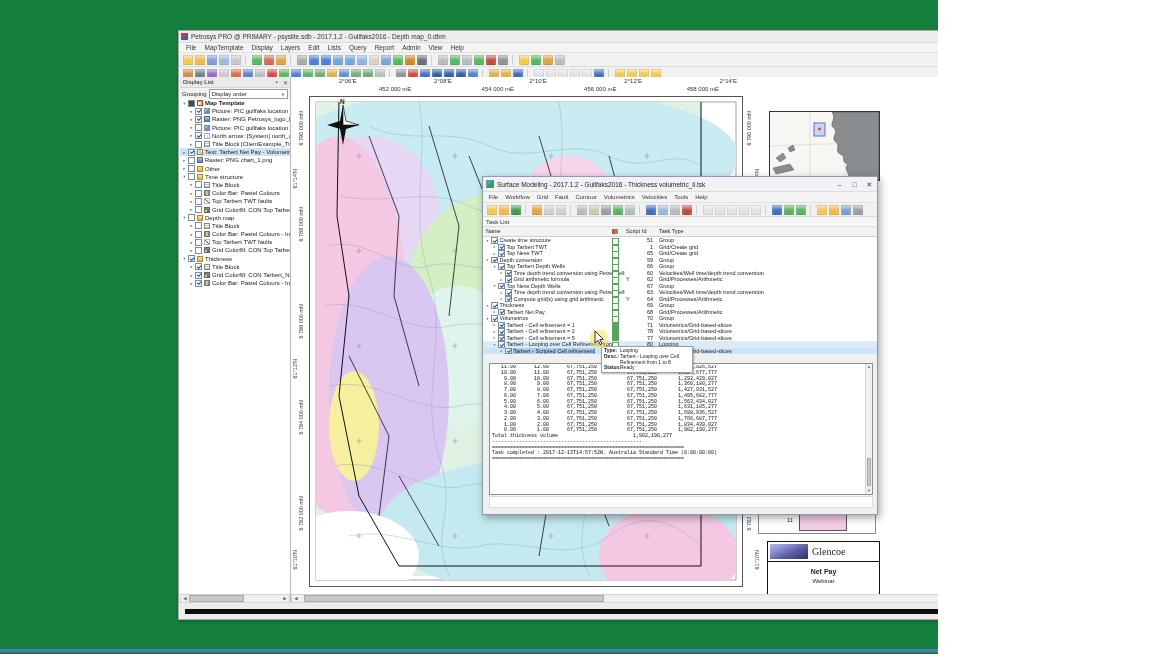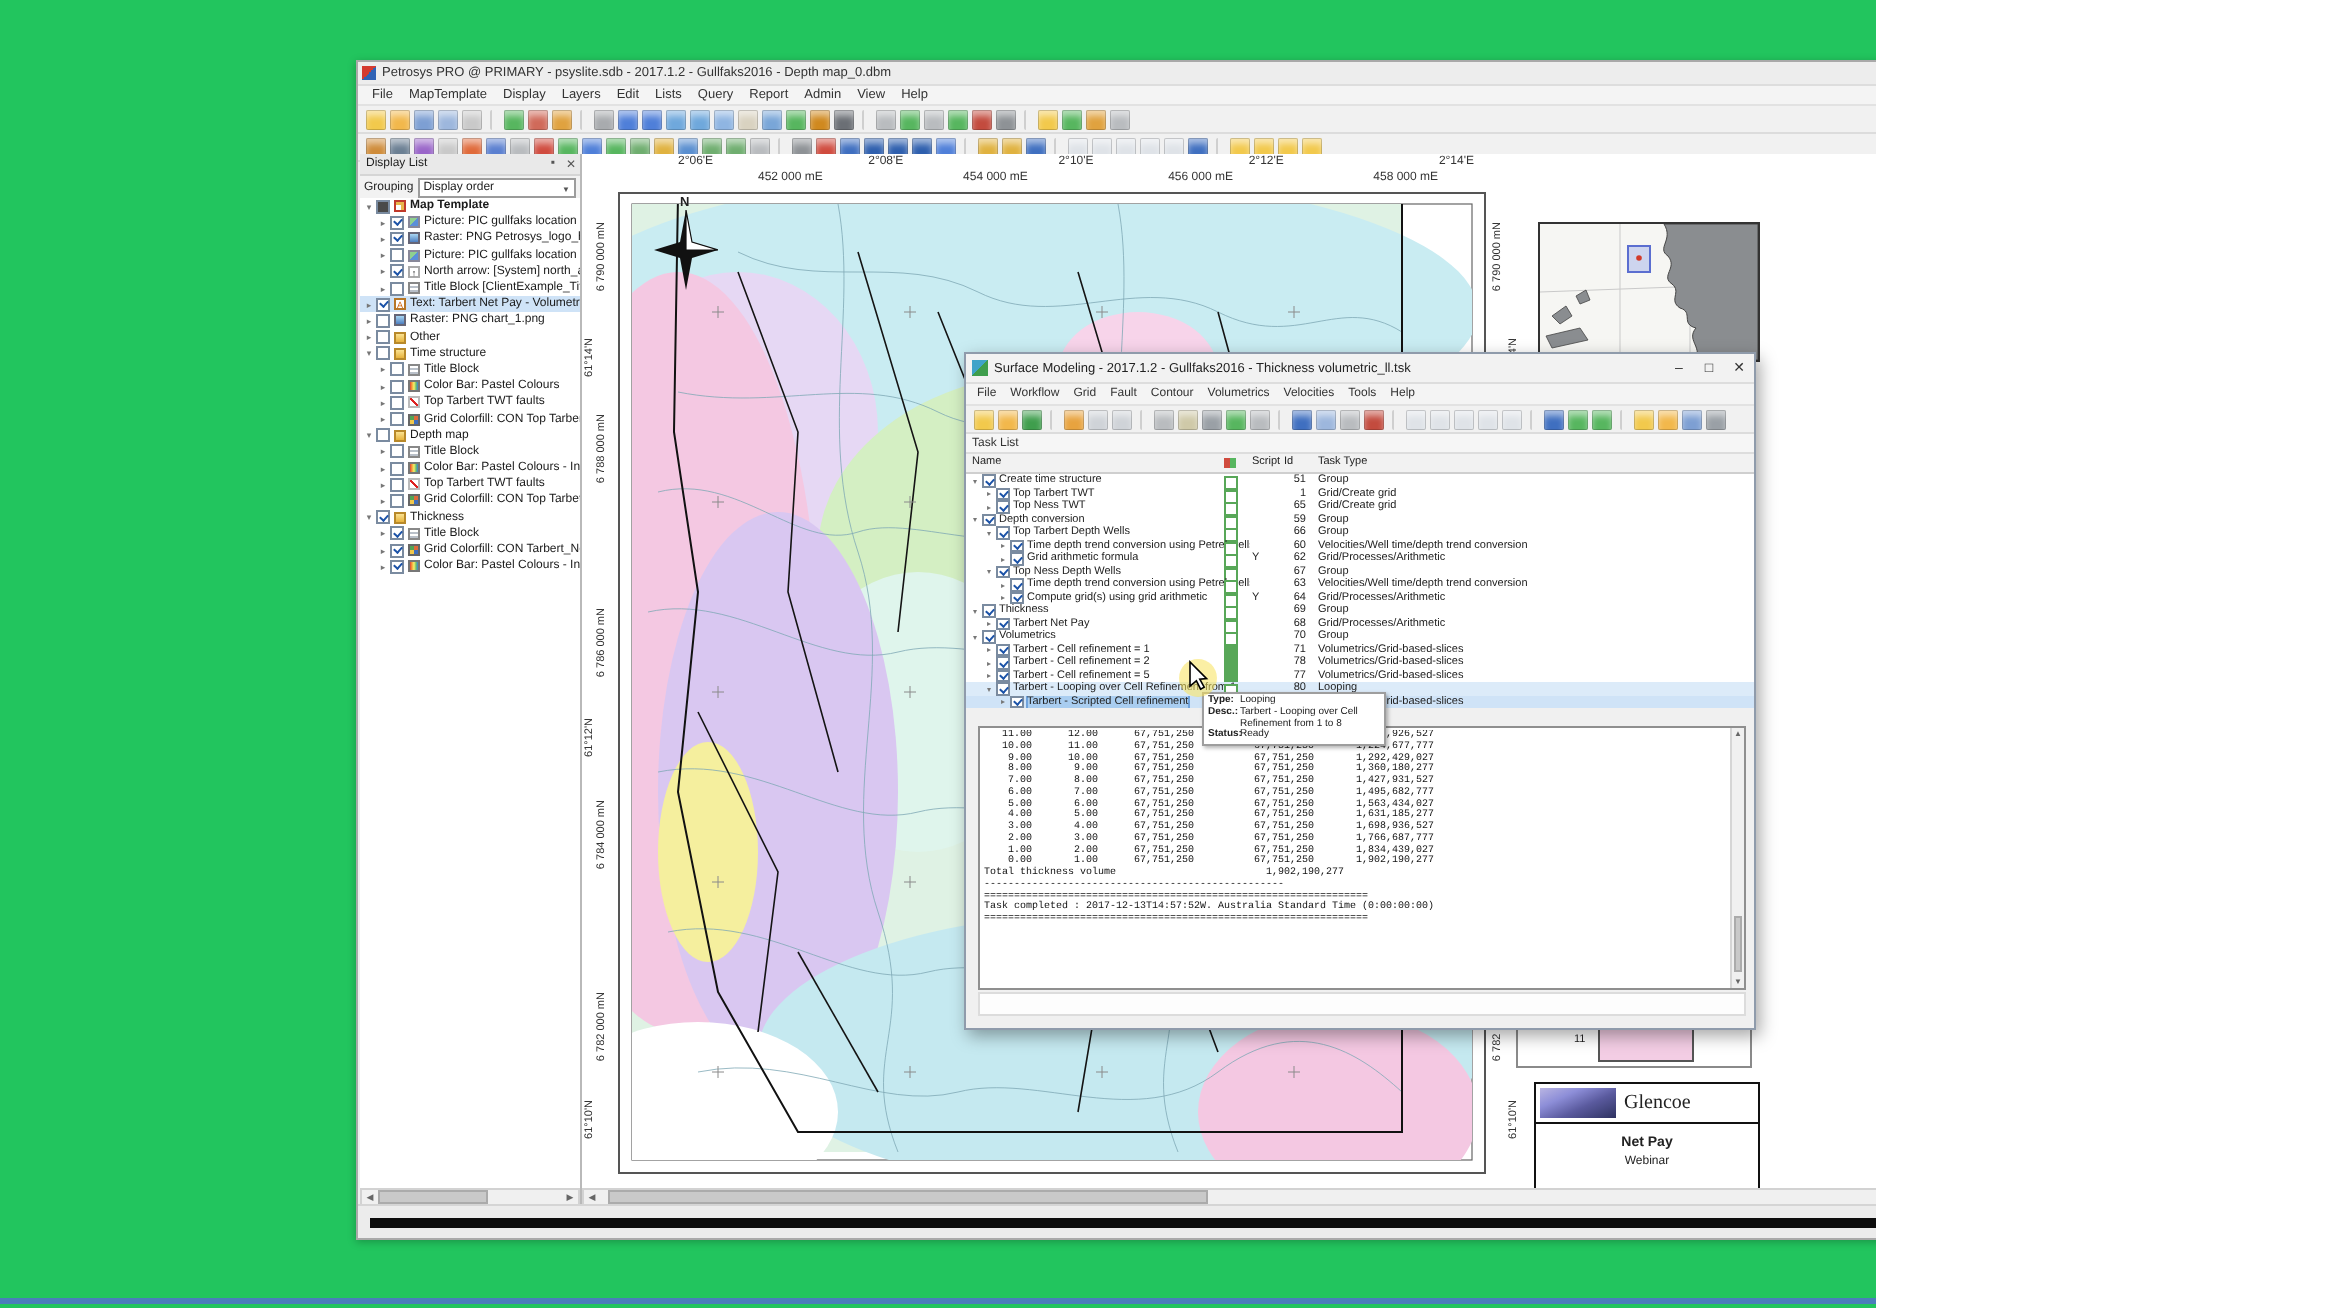--- a/index.html
+++ b/index.html
@@ -1,16 +1,16 @@
 <!DOCTYPE html>
 <html><head>
 <meta charset="utf-8">
 <style>
   html,body{margin:0;padding:0;background:#fff;}
-  #stage{position:relative;width:938px;height:654px;background:#22c55e;overflow:hidden;
+  #stage{position:relative;width:938px;height:654px;background:#15803d;overflow:hidden;
          font-family:"Liberation Sans",sans-serif;color:#222;}
   .abs{position:absolute;}
   
   .gsq{position:absolute;}
   #bottom-line{position:absolute;left:0;top:649px;width:1163px;height:3px;}
 
   
   #app{position:absolute;left:178px;top:30px;width:885px;height:590px;background:#f0f0f0;
        border:1px solid #a9a9a9;box-sizing:border-box;box-shadow:0 1px 4px rgba(0,0,0,.25);}
   #titlebar{height:11px;display:flex;align-items:center;background:#ededed;border-bottom:1px solid #ddd;}

